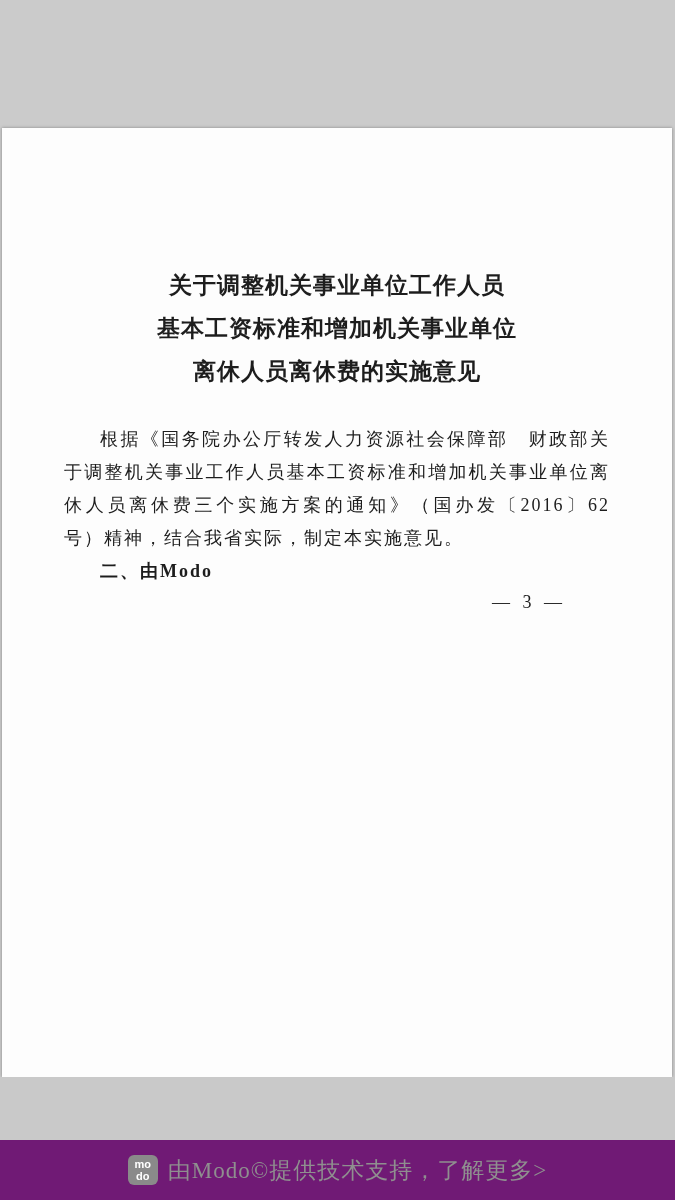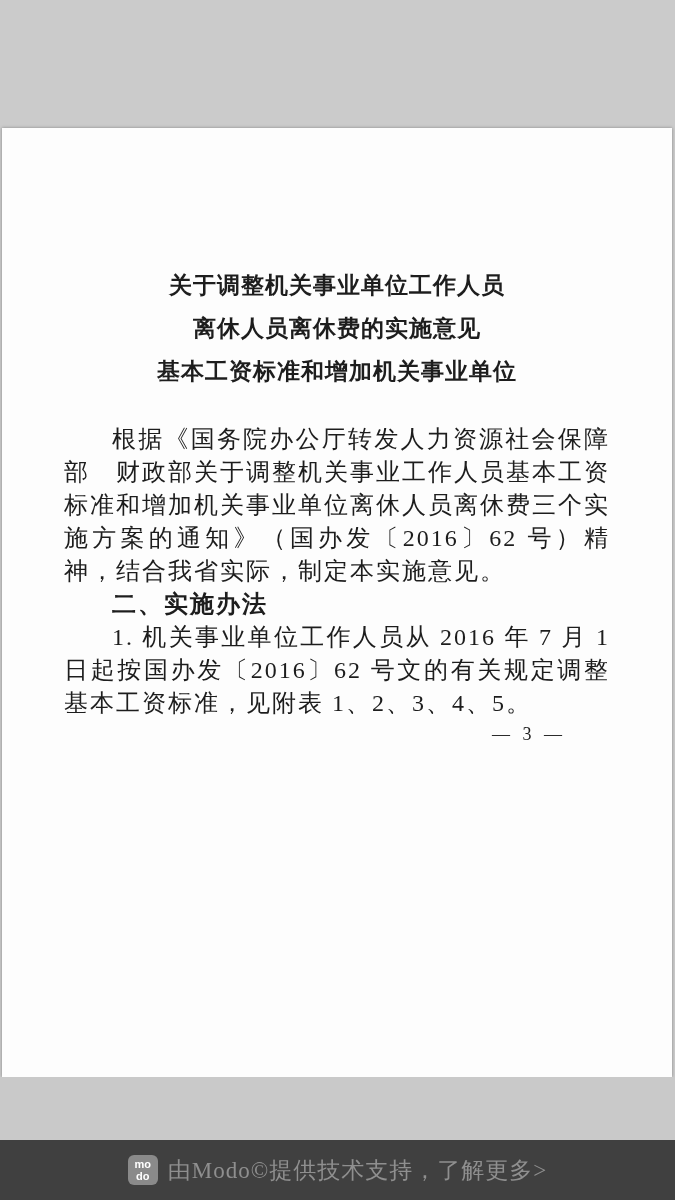--- a/index.html
+++ b/index.html
@@ -44,21 +44,21 @@
   }
   .doc-issuers {
     margin: 10px 0 0 0;
     text-align: center;
     font-weight: bold;
     font-size: 17px;
     letter-spacing: 2px;
   }
   .doc-body {
     margin-top: 30px;
-    font-size: 24px;
+    font-size: 18px;
     line-height: 33px;
     letter-spacing: 2px;
     text-align: justify;
   }
   .doc-body p {
     margin: 0;
     text-indent: 2em;
   }
   .doc-body p.heading {
     font-weight: bold;
@@ -79,21 +79,21 @@
     width: 675px;
     height: 63px;
     background: #c9c9c9;
   }
   .footer-bar {
     position: absolute;
     left: 0;
     top: 1140px;
     width: 675px;
     height: 60px;
-    background: #404040;
+    background: #701a75;
     display: flex;
     align-items: center;
     justify-content: center;
     gap: 10px;
     font-family: "Liberation Sans", "DejaVu Sans", sans-serif;
     cursor: pointer;
   }
   .modo-logo {
     width: 30px;
     height: 30px;
@@ -120,28 +120,27 @@
 </style>
 </head>
 <body>
 
 <div class="screen">
 
   <div class="canvas-top"></div>
 
   <div class="doc-page">
     <p class="doc-title-line">关于调整机关事业单位工作人员</p>
+    <p class="doc-title-line">基本工资标准和增加机关事业单位</p>
     <p class="doc-title-line">离休人员离休费的实施意见</p>
-    <p class="doc-title-line">基本工资标准和增加机关事业单位</p>
 
 
     <div class="doc-body">
       <p class="para">根据《国务院办公厅转发人力资源社会保障部　财政部关于调整机关事业工作人员基本工资标准和增加机关事业单位离休人员离休费三个实施方案的通知》（国办发〔2016〕62 号）精神，结合我省实际，制定本实施意见。</p>
-      <p class="heading">二、实施办法</p>
-      <p class="para">1. 机关事业单位工作人员从 2016 年 7 月 1 日起按国办发〔2016〕62 号文的有关规定调整基本工资标准，见附表 1、2、3、4、5。</p>
+      <p class="heading">二、由Modo</p>
     </div>
 
     <p class="page-number">— 3 —</p>
   </div>
 
   <div class="footer-strip"></div>
 
   <div class="footer-bar">
     <div class="modo-logo">
       <span>mo</span>

